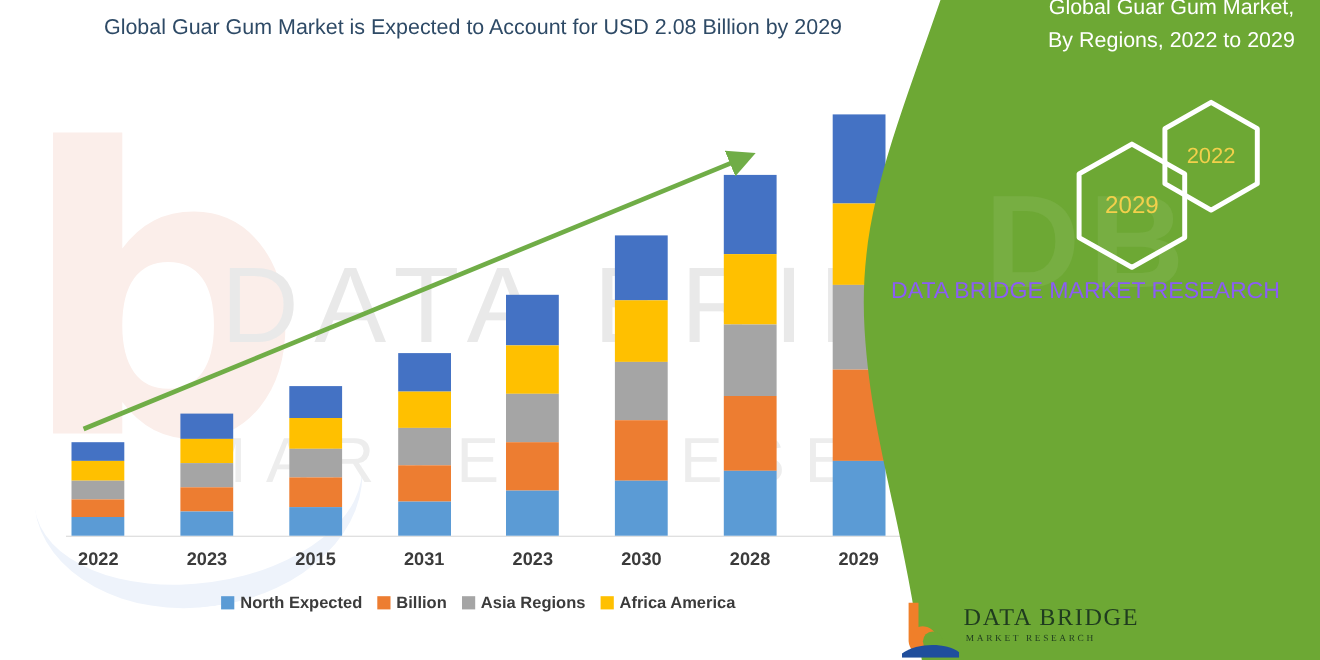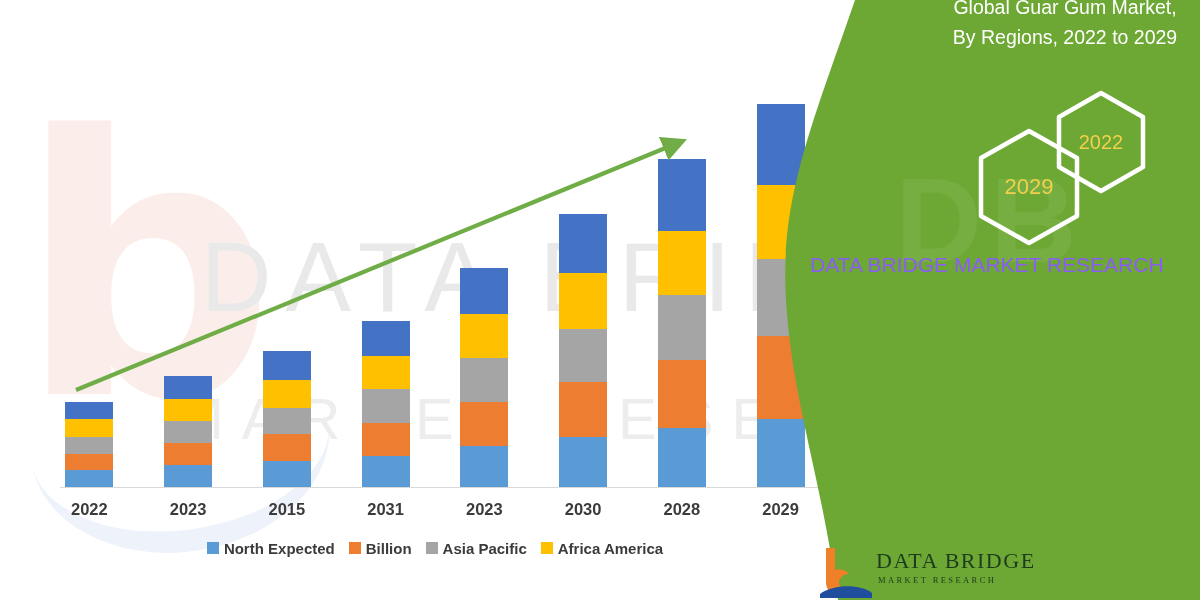--- a/index.html
+++ b/index.html
@@ -134,20 +134,21 @@
 
 <div id="root">
 
   <div class="wm-wrap">
     <div class="wm-b">b</div>
     <div class="wm-swoosh"></div>
     <div class="wm-line1">DATA BRIDGE</div>
     <div class="wm-line2">MARKET RESEARCH</div>
   </div>
 
+  <div class="chart-title">Global Guar Gum Market is Expected to Account for USD 2.08 Billion by 2029</div>
 
   <div class="plot">
     <div class="axis-line"></div>
     <div class="bars" id="bars">
         <div class="bar-col">
           <div class="seg" style="height: 16.5857px; background: rgb(91, 155, 213);"></div>
           <div class="seg" style="height: 16.5857px; background: rgb(237, 125, 49);"></div>
           <div class="seg" style="height: 16.5857px; background: rgb(165, 165, 165);"></div>
           <div class="seg" style="height: 18.4286px; background: rgb(255, 192, 0);"></div>
           <div class="seg" style="height: 16.5857px; background: rgb(68, 114, 196);"></div>
@@ -228,21 +229,21 @@
       <div class="leg-item">
         <span class="leg-swatch" style="background: rgb(91, 155, 213);"></span>
         <span class="leg-label">North Expected</span>
       </div>
       <div class="leg-item">
         <span class="leg-swatch" style="background: rgb(237, 125, 49);"></span>
         <span class="leg-label">Billion</span>
       </div>
       <div class="leg-item">
         <span class="leg-swatch" style="background: rgb(165, 165, 165);"></span>
-        <span class="leg-label">Asia Pacific</span>
+        <span class="leg-label">Asia Regions</span>
       </div>
       <div class="leg-item">
         <span class="leg-swatch" style="background: rgb(255, 192, 0);"></span>
         <span class="leg-label">Africa America</span>
       </div>
     </div>
 
   <div class="green-panel">
     <svg class="green-svg" viewBox="0 0 420 600" preserveAspectRatio="none">
       <path d="M 420 0 L 75 0 C 30 130, 0 200, 6 300 C 12 400, 40 470, 58 600 L 420 600 Z" fill="#6DA834"></path>

